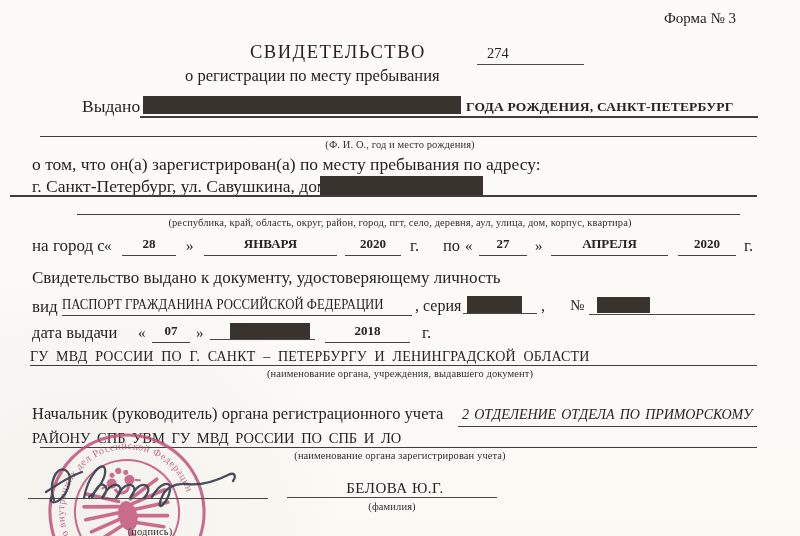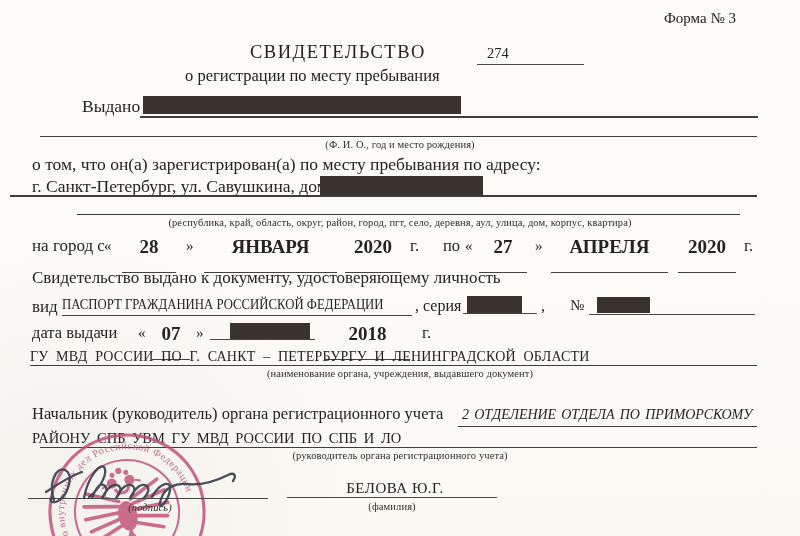--- a/index.html
+++ b/index.html
@@ -11,39 +11,40 @@
     font-family:"Liberation Serif","DejaVu Serif",serif;
     color:#232323;
   }
   .abs{position:absolute;}
   .t{font-size:17.5px;line-height:1.15;white-space:nowrap;}
   .cap{font-size:10.5px;color:#2e2e2e;text-align:center;white-space:nowrap;letter-spacing:.1px;}
   .rule{border-bottom:2px solid #3e3e3e;height:0;}
   .thinrule{border-bottom:1.5px solid #474747;height:0;}
   .box{background:#38342d;}
   .fld{border-bottom:1.6px solid #424242;text-align:center;font-weight:bold;
-       font-size:19px;padding-bottom:14px;white-space:nowrap;}
+       font-size:13px;padding-bottom:3px;white-space:nowrap;}
   .qt{font-size:15px;}
   .caps{white-space:nowrap;}
   .condensed{display:inline-block;transform:scaleX(.88);transform-origin:left center;white-space:nowrap;}
   svg{display:block;}
 </style>
 </head>
 <body>
 
 <div class="page">
 
   <div class="abs t" style="top:10px;left:664px;font-size:15px;">Форма № 3</div>
 
   <div class="abs" style="top:42px;left:250px;font-size:18.5px;letter-spacing:1.5px;white-space:nowrap;">СВИДЕТЕЛЬСТВО</div>
   <div class="abs" style="top:45px;left:477px;width:97px;border-bottom:1.4px solid #4a4a4a;padding-left:10px;padding-bottom:2px;font-size:14.5px;">274</div>
   <div class="abs" style="top:66px;left:185px;width:230px;text-align:left;font-size:16.5px;white-space:nowrap;">о регистрации по месту пребывания</div>
 
   <div class="abs t" style="top:96px;left:82px;">Выдано</div>
   <div class="abs box" style="top:96px;left:143px;width:318px;height:18px;"></div>
+  <div class="abs caps" style="top:99px;left:466px;font-size:13.5px;font-weight:bold;letter-spacing:.2px;">ГОДА РОЖДЕНИЯ, САНКТ-ПЕТЕРБУРГ</div>
   <div class="abs rule" style="top:116px;left:140px;width:618px;"></div>
 
   <div class="abs rule" style="top:136px;left:40px;width:717px;border-bottom-width:1.8px;"></div>
   <div class="abs cap" style="top:139px;left:200px;width:400px;">(Ф. И. О., год и место рождения)</div>
 
   <div class="abs t" style="top:154px;left:32px;">о том, что он(а) зарегистрирован(а) по месту пребывания по адресу:</div>
 
   <div class="abs t" style="top:176px;left:32px;">г. Санкт-Петербург, ул. Савушкина, дом</div>
   <div class="abs box" style="top:176px;left:320px;width:163px;height:19px;"></div>
   <div class="abs rule" style="top:195px;left:10px;width:747px;"></div>
@@ -91,21 +92,21 @@
 
   <div class="abs caps" style="top:349px;left:30px;font-size:14px;word-spacing:4px;letter-spacing:.2px;">ГУ МВД РОССИИ ПО Г. САНКТ – ПЕТЕРБУРГУ И ЛЕНИНГРАДСКОЙ ОБЛАСТИ</div>
   <div class="abs rule" style="top:365px;left:30px;width:727px;border-bottom-width:1.8px;"></div>
   <div class="abs cap" style="top:368px;left:200px;width:400px;">(наименование органа, учреждения, выдавшего документ)</div>
 
   <div class="abs t" style="top:405px;left:32px;font-size:16.5px;">Начальник (руководитель) органа регистрационного учета</div>
   <div class="abs caps" style="top:407px;left:462px;font-size:14px;letter-spacing:-.1px;word-spacing:2px;font-style:italic;">2 ОТДЕЛЕНИЕ ОТДЕЛА ПО ПРИМОРСКОМУ</div>
   <div class="abs rule" style="top:426px;left:458px;width:299px;border-bottom-width:1.8px;"></div>
   <div class="abs caps" style="top:430px;left:32px;font-size:14.5px;word-spacing:3px;">РАЙОНУ СПБ УВМ ГУ МВД РОССИИ ПО СПБ И ЛО</div>
   <div class="abs rule" style="top:447px;left:40px;width:717px;border-bottom-width:1.8px;"></div>
-  <div class="abs cap" style="top:450px;left:200px;width:400px;">(руководитель органа регистрационного учета)</div>
+  <div class="abs cap" style="top:450px;left:200px;width:400px;">(наименование органа зарегистрирован учета)</div>
 
   <div class="abs" style="top:412px;left:27px;width:200px;height:200px;z-index:1;">
     <svg width="200" height="200" viewBox="0 0 200 200">
       <g transform="rotate(-12 100 100)" stroke="#c04c77" fill="none" opacity="0.82">
         <circle cx="100" cy="100" r="77" stroke-width="3.2"></circle>
         <circle cx="100" cy="100" r="52" stroke-width="2"></circle>
 
         <path id="ringPath" d="M100,163 A63,63 0 1,1 100,37 A63,63 0 1,1 100,163" stroke="none"></path>
 
         <path id="numPath" d="M56,140 A60,60 0 0,0 144,140" stroke="none"></path>
@@ -154,19 +155,19 @@
         <path d="M10,44 C4,28 12,10 21,14 C30,18 25,38 14,45 C8,48 4,45 9,40"></path>
         <path d="M2,36 C14,28 26,20 38,16"></path>
         <path d="M40,42 C44,20 58,4 61,13 C63,22 52,36 45,41"></path>
         <path d="M48,42 Q55,24 61,30 Q65,34 58,42 Q67,25 75,30 Q79,34 72,42 Q81,25 89,30 Q93,34 86,42 Q95,25 103,30 Q107,34 100,42"></path>
         <path d="M108,41 C116,26 128,24 126,34 C124,46 112,58 117,43 C121,31 132,27 142,28 C158,30 172,25 184,19 C190,16 193,19 189,25"></path>
       </g>
     </svg>
   </div>
 
   <div class="abs thinrule" style="top:498px;left:28px;width:240px;z-index:2;"></div>
-  <div class="abs cap" style="top:502px;left:95px;width:110px;z-index:3;font-style:italic;">(подпись)</div>
+  <div class="abs cap" style="top:526px;left:95px;width:110px;z-index:3;">(подпись)</div>
 
   <div class="abs" style="top:480px;left:300px;width:190px;text-align:center;font-size:15px;letter-spacing:.5px;white-space:nowrap;">БЕЛОВА Ю.Г.</div>
   <div class="abs thinrule" style="top:497px;left:287px;width:210px;"></div>
   <div class="abs cap" style="top:501px;left:312px;width:160px;">(фамилия)</div>
 
 </div>
 
 </body></html>

